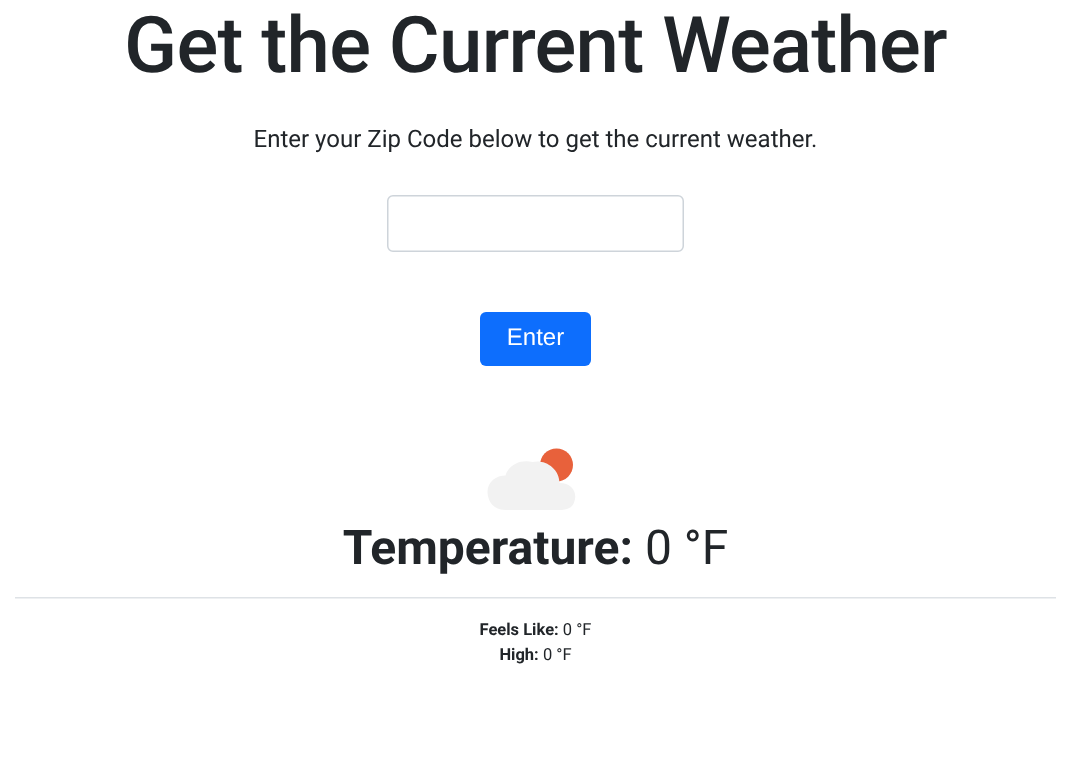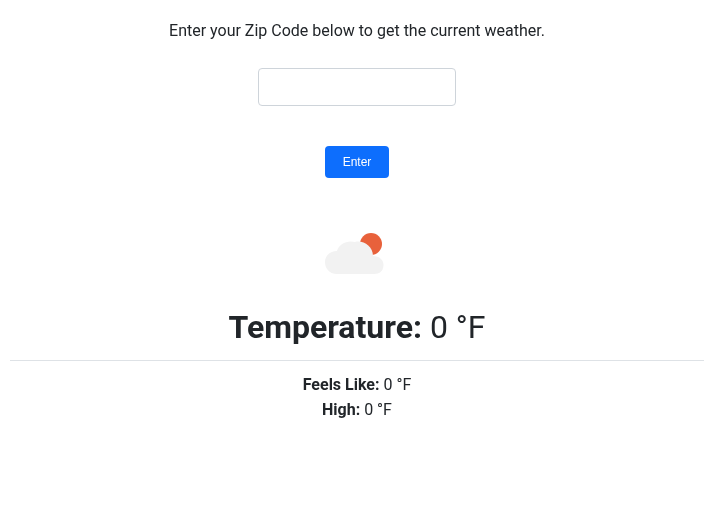--- a/index.html
+++ b/index.html
@@ -44,62 +44,62 @@
     outline: none;
   }
   .enter-btn {
     display: inline-block;
     margin-top: 40px;
     padding: 9px 18px;
     background: #0d6efd;
     color: #fff;
     border: none;
     border-radius: 4px;
-    font-size: 12px;
+    font-size: 16px;
     cursor: pointer;
   }
   .weather-icon {
     margin-top: 52px;
     display: flex;
     justify-content: center;
   }
   .weather-icon svg {
     width: 68px;
     height: 46px;
   }
   .temp-row {
-    margin-top: 28px;
     font-size: 32px;
     font-weight: 700;
   }
   .temp-row .temp-val {
     font-weight: 400;
   }
   .divider {
     border: none;
     border-top: 1px solid #dee2e6;
     margin-top: 14px;
     width: 100%;
   }
   .details {
     margin-top: 12px;
-    font-size: 16px;
+    font-size: 11px;
     line-height: 1.55;
   }
   .details .lbl {
     font-weight: 700;
   }
   .details .val {
     font-weight: 400;
   }
 </style>
 </head>
 <body>
 
 <div class="container">
+  <h1 class="title">Get the Current Weather</h1>
   <p class="subtitle">Enter your Zip Code below to get the current weather.</p>
 
   <input type="text" class="zip-input" value="" style="">
 
   <div>
     <button class="enter-btn">Enter</button>
   </div>
 
   <div class="weather-icon">
     <span>

